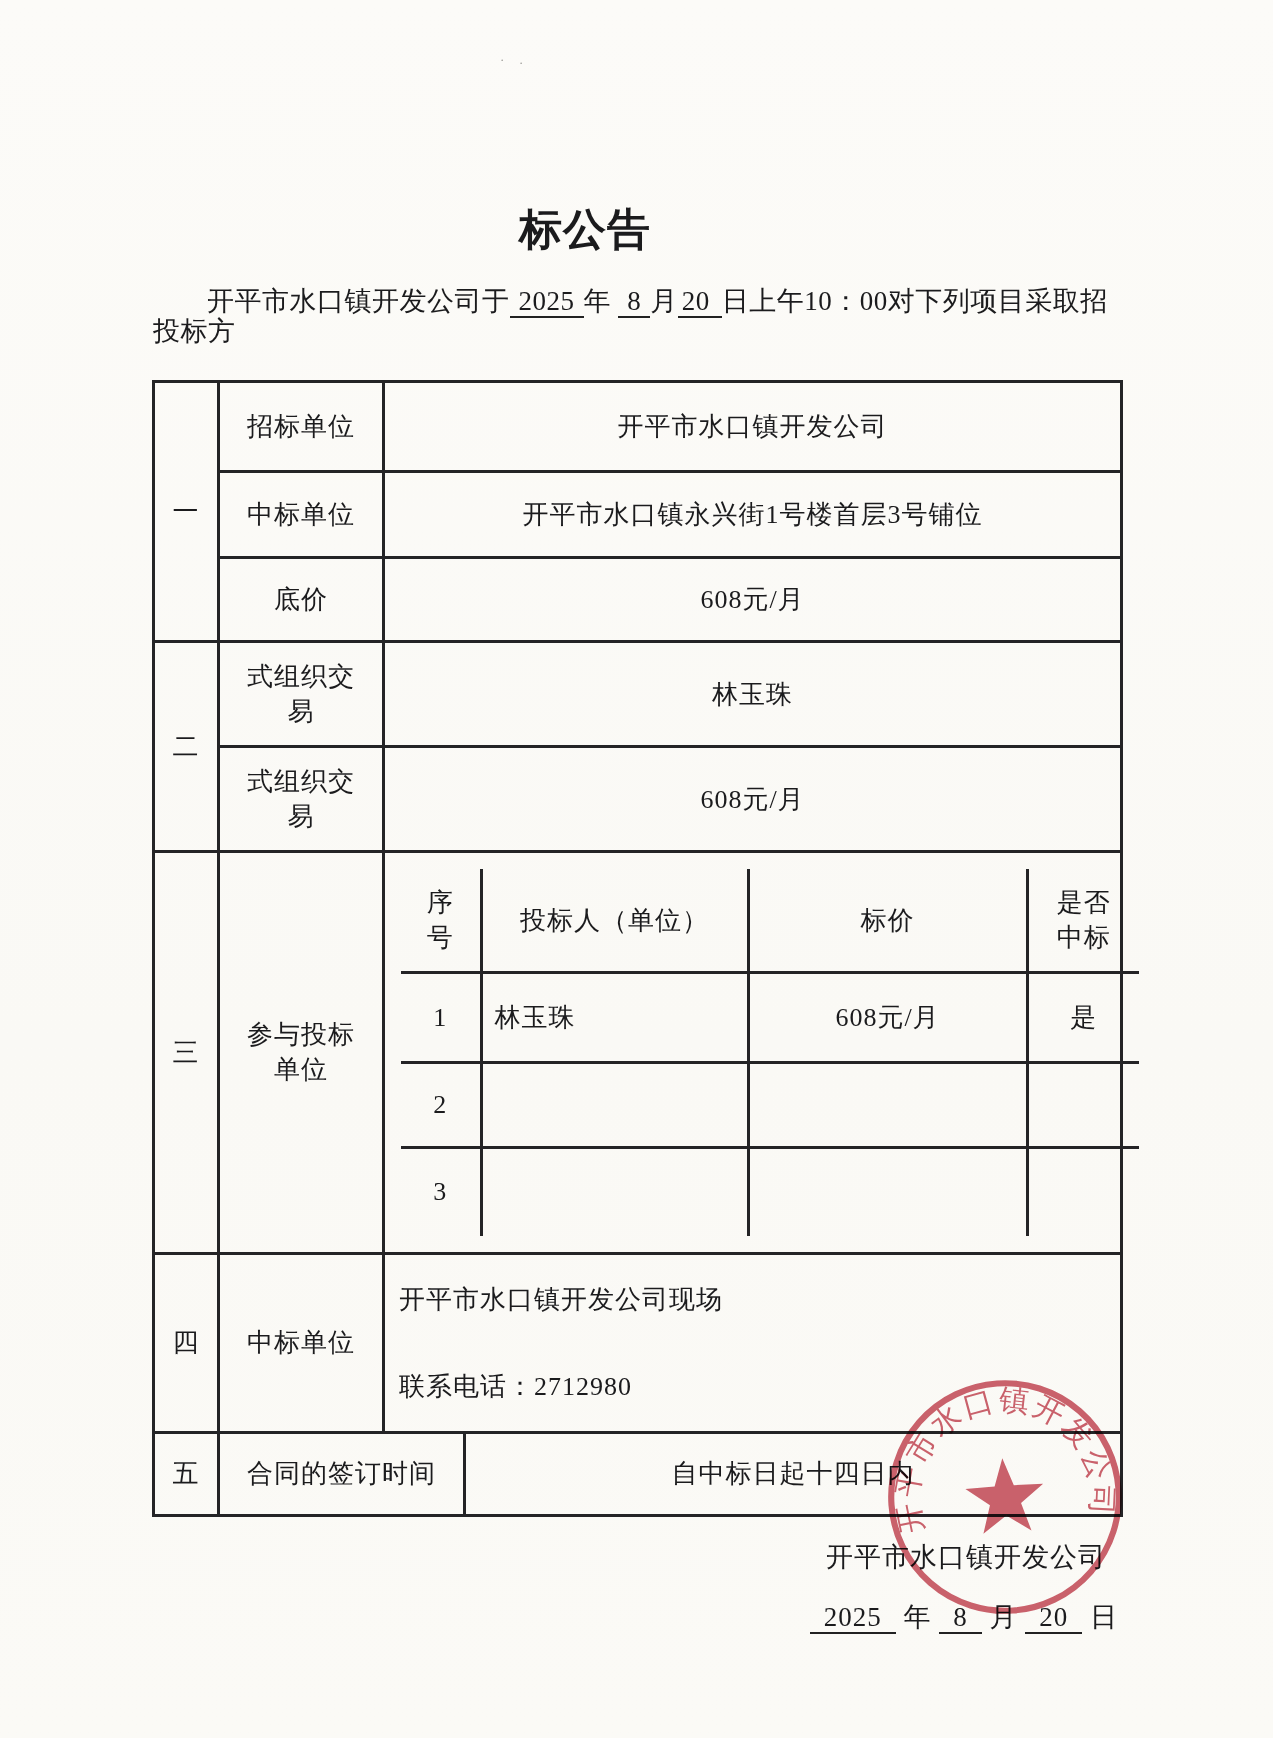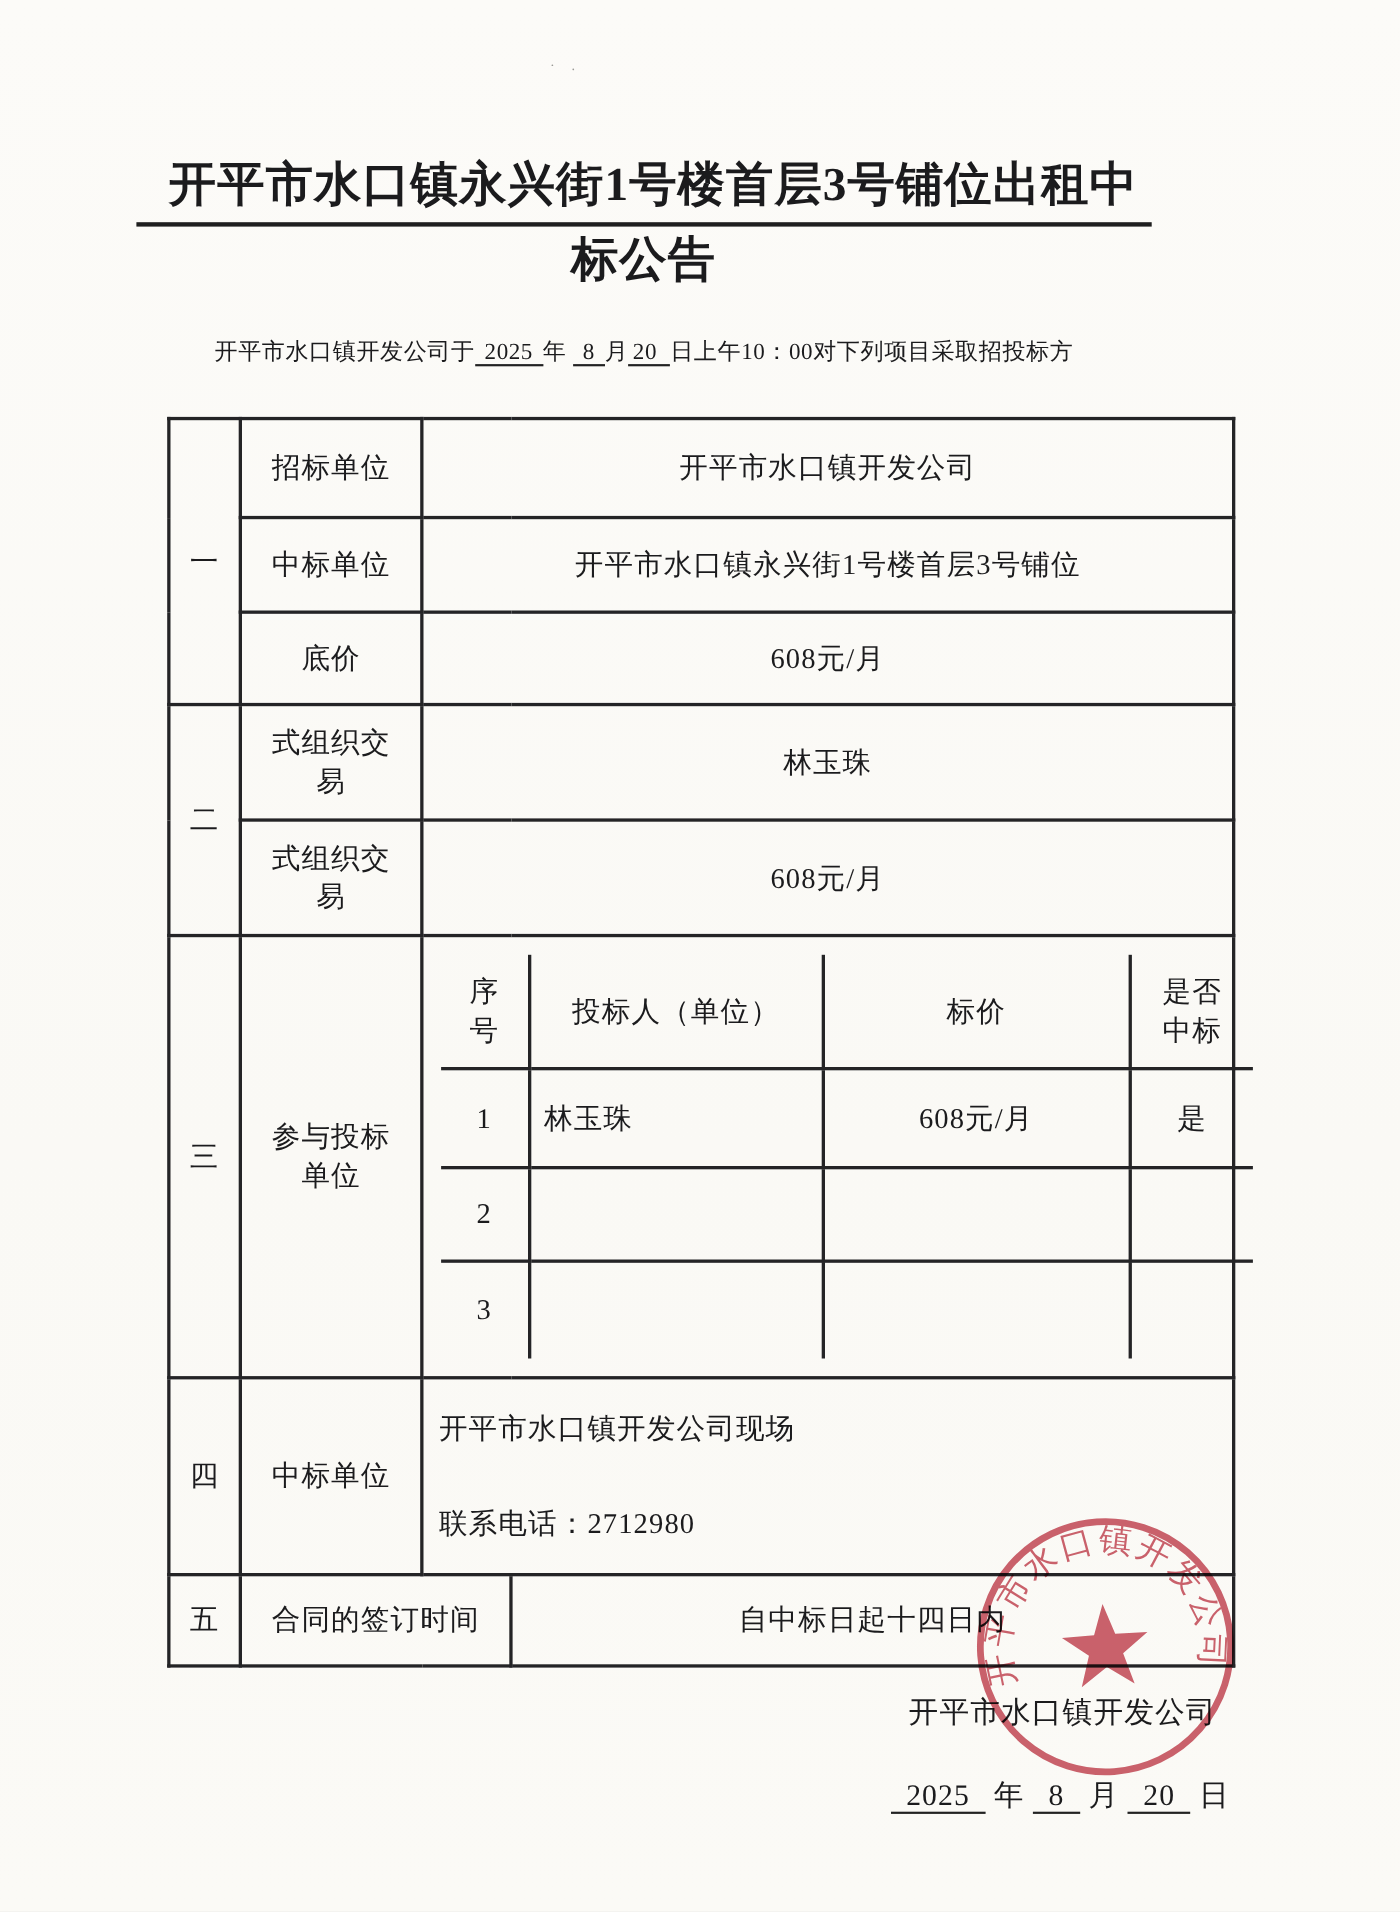--- a/index.html
+++ b/index.html
@@ -16,21 +16,21 @@
 
   .title{
     margin:138px 0 0 100px;width:970px;
     text-align:center;font-weight:700;font-size:43px;line-height:61px;
     letter-spacing:1px;
   }
   .title .u{border-bottom:4px solid #1f1f1f;display:inline-block;padding:0 12px 3px 30px;}
 
   .intro{
     margin:26px 152px 0 153px;
-    font-size:21px;line-height:52px;text-indent:2em;letter-spacing:0.5px;
+    font-size:27px;line-height:30px;text-indent:2em;letter-spacing:0.5px;
   }
   .blank{border-bottom:2px solid #222;padding:0 9px;}
   .blank.day{padding:0 12px 0 4px;}
 
   table.doc-table{
     margin:34px 0 0 152px;width:968px;
     border-collapse:collapse;table-layout:fixed;
   }
   table.doc-table td{
     border:3px solid #242426;
@@ -44,38 +44,38 @@
   table.inner tr:last-child td{border-bottom:none;}
   table.inner td:first-child{border-left:none;}
   table.inner td:last-child{border-right:none;}
   .cell-bidder{text-align:left !important;padding-left:12px !important;}
 
   .addr{text-align:left !important;padding-left:14px !important;}
   .addr .l1{margin-bottom:52px;}
 
   .footer{margin:20px 155px 0 0;text-align:right;font-size:27px;letter-spacing:1px;}
   .footer .company{line-height:40px;margin-right:12px;}
-  .footer .dateline{margin-top:36px;line-height:40px;}
+  .footer .dateline{margin-top:20px;line-height:40px;}
   .fblank{border-bottom:2px solid #222;padding:0 14px;}
 
   .seal{
     position:absolute;left:882px;top:1374px;width:246px;height:246px;
     opacity:0.82;mix-blend-mode:multiply;
     transform:rotate(-4deg);
   }
 </style>
 </head>
 <body>
 
 <div class="page">
 
   <div class="dots">· .</div>
 
   <div class="title">
-    <span class="u">开平市水口镇永兴街1号楼首层3号铺位出租中</span><br>
+    <br>
     <span>标公告</span>
   </div>
 
   <p class="intro"><span>开平市水口镇开发公司于</span><span class="blank">2025</span><span>年</span> <span class="blank">8</span><span>月</span><span class="blank day">20</span><span>日上午10：00对下列项目采取招投标方</span><br></p>
 
   <table class="doc-table">
     <colgroup>
       <col style="width:65px">
         <col style="width:165px">
         <col style="width:81px">

